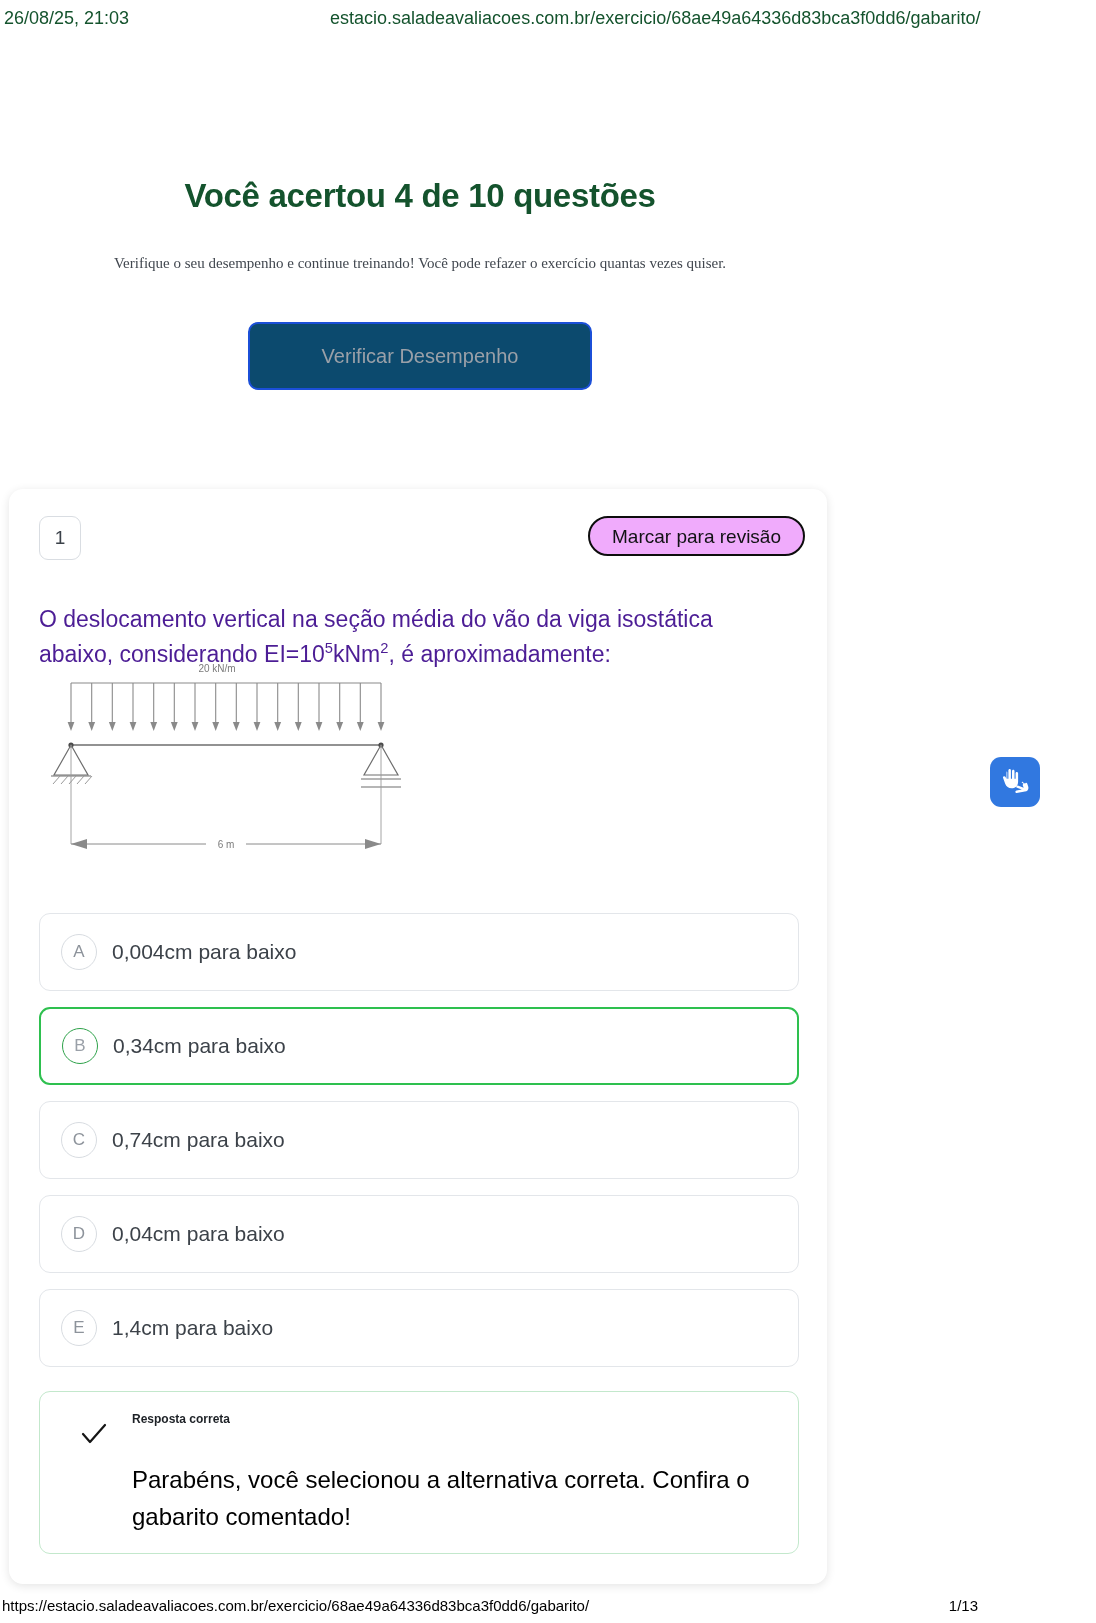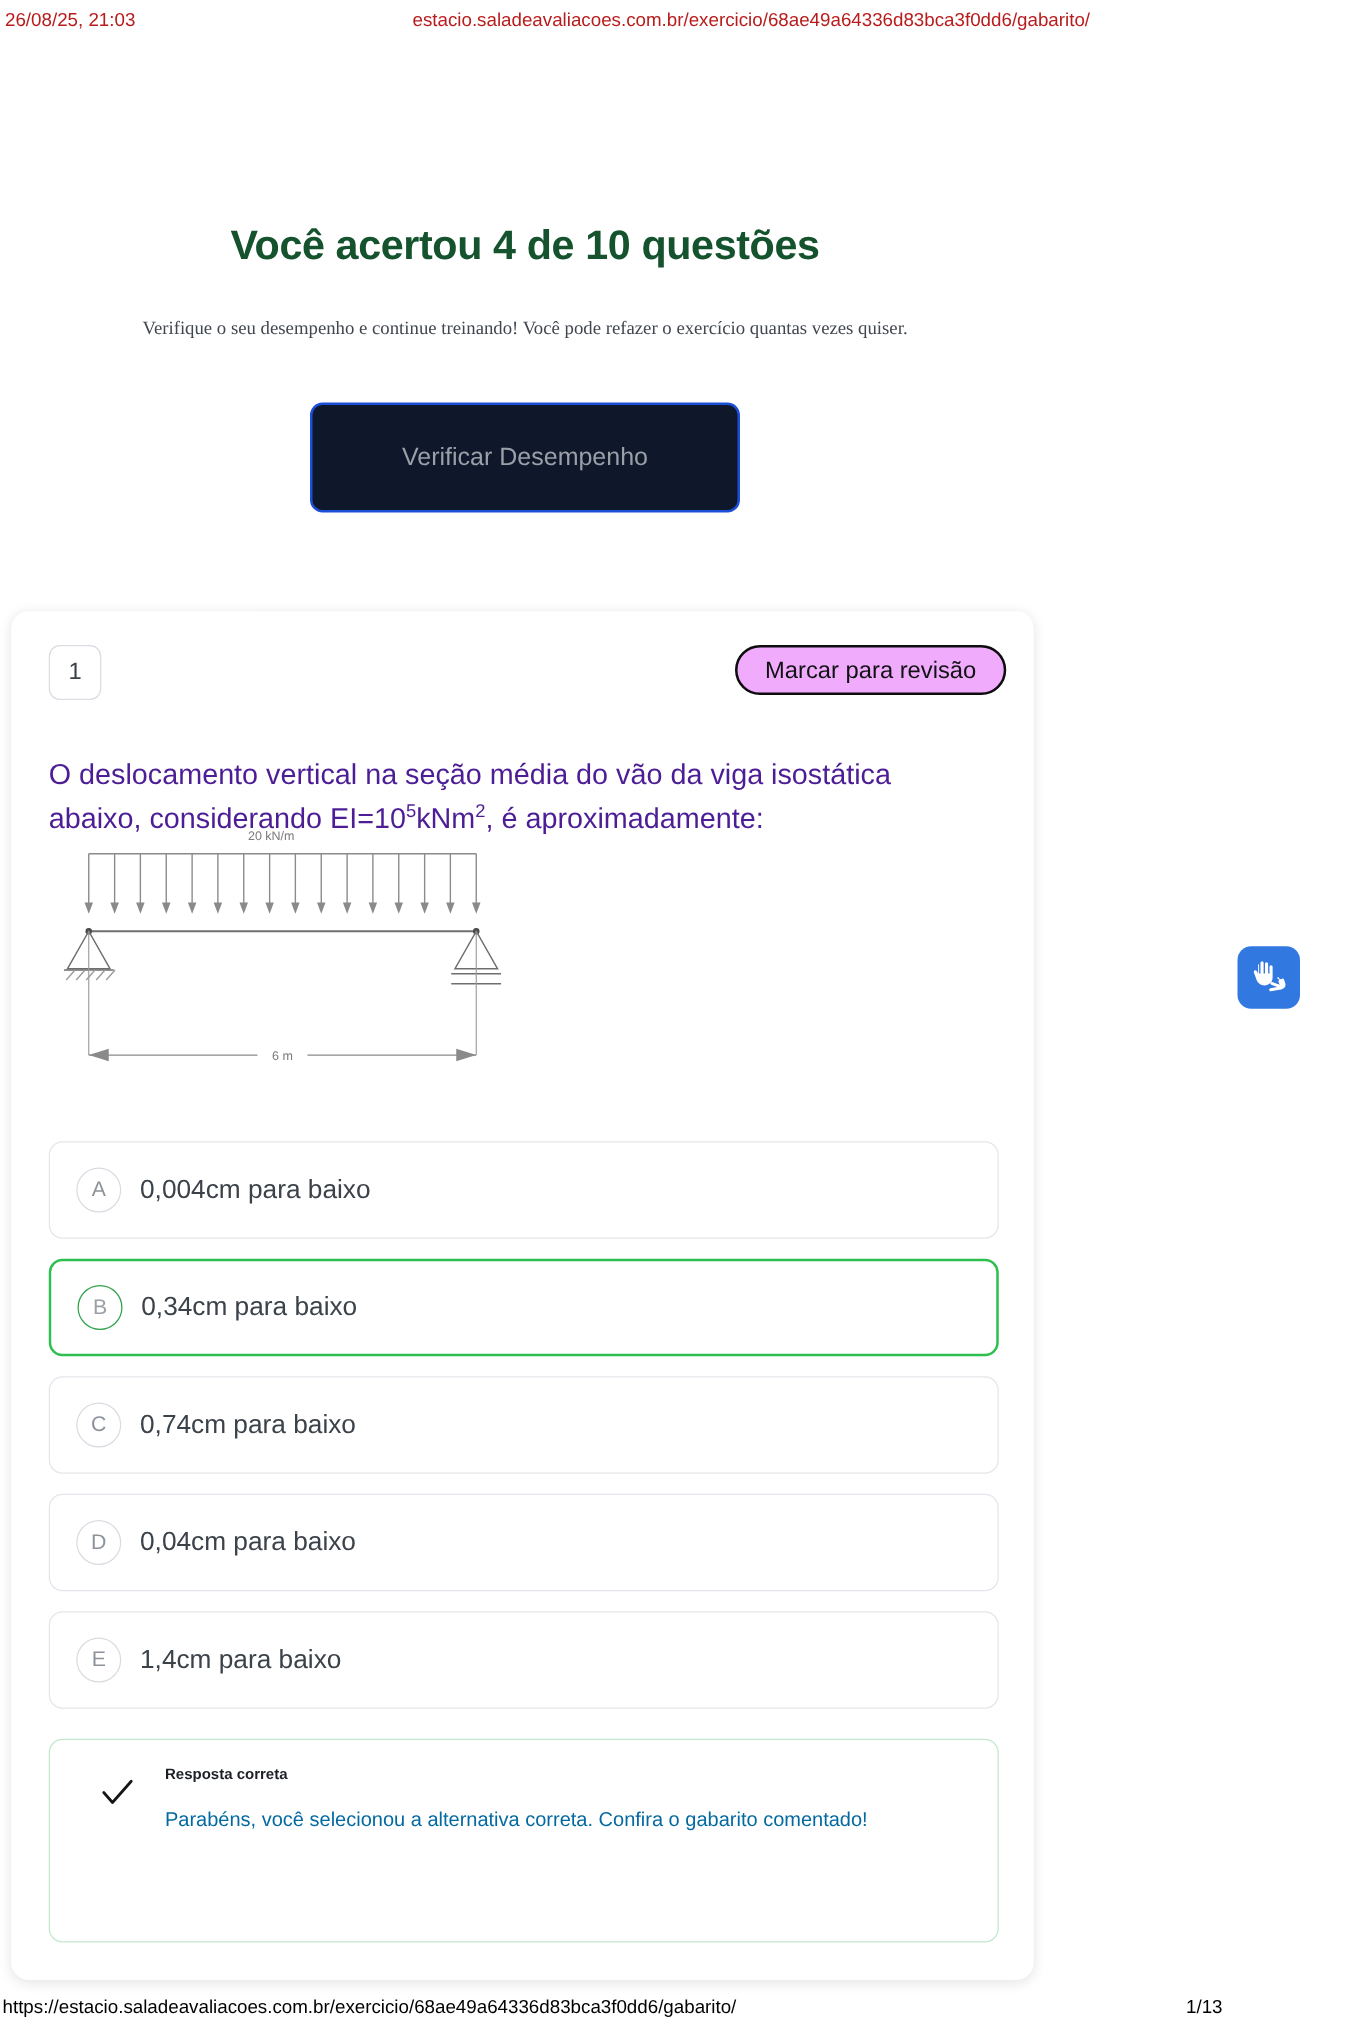--- a/index.html
+++ b/index.html
@@ -8,21 +8,21 @@
     height: 1623px;
     background: #ffffff;
     font-family: "Liberation Sans", sans-serif;
     overflow: hidden;
   }
   .page { position: relative; width: 1096px; height: 1623px; background: #fff; }
 
   
   .print-header {
     position: absolute; top: 8px; left: 0; width: 1096px;
-    height: 20px; font-size: 15px; color: #b91c1c;
+    height: 20px; font-size: 18px; color: #14532d;
   }
   .ph-date { position: absolute; left: 4px; top: 0; }
   .ph-url  { position: absolute; left: 330px; top: 0; }
 
   
   .print-footer {
     position: absolute; bottom: 6px; left: 0; width: 984px;
     height: 20px; font-size: 15px; color: #000;
   }
   .pf-url  { position: absolute; left: 2px; top: 0; }
@@ -33,23 +33,23 @@
   .summary-title {
     font-size: 33px; font-weight: bold; color: #14532d;
     letter-spacing: -0.3px; line-height: 1.25;
   }
   .summary-sub {
     margin-top: 36px; font-size: 15px; color: #41474f;
     line-height: 1.55; width: 700px; margin-left: auto; margin-right: auto; font-family: Liberation Serif, serif;
   }
   .perf-btn {
     display: block; margin: 46px auto 0 auto;
-    width: 344px; height: 88px; line-height: 64px;
+    width: 344px; height: 68px; line-height: 64px;
     border: 2px solid #1b4fd8; border-radius: 10px;
-    background: #0f172a; color: #9aa0a8; font-size: 20px;
+    background: #0c4a6e; color: #9aa0a8; font-size: 20px;
     font-family: "Liberation Sans", sans-serif; cursor: pointer;
   }
 
   
   .q-card {
     position: absolute; top: 489px; left: 9px;
     width: 818px; height: 1095px;
     background: #fff; border-radius: 14px;
     box-shadow: 0 2px 10px rgba(0,0,0,0.11);
     overflow: hidden;
@@ -107,22 +107,22 @@
   }
   .fb-check {
     position: absolute; left: 40px; top: 28px;
     width: 28px; height: 28px;
   }
   .fb-title {
     position: absolute; left: 92px; top: 20px;
     font-size: 12px; font-weight: bold; color: #1d2126;
   }
   .fb-body {
-    position: absolute; left: 92px; top: 53px; width: 648px;
-    font-size: 16px; line-height: 1.55; color: #0369a1;
+    position: absolute; left: 92px; top: 69px; width: 648px;
+    font-size: 24px; line-height: 1.55; color: #000000;
   }
 
   
   .vlibras {
     position: absolute; left: 990px; top: 757px;
     width: 50px; height: 50px; border-radius: 11px;
     background: #3178e0; cursor: pointer;
   }
   .vlibras svg { position: absolute; left: 8px; top: 8px; }
 </style>

